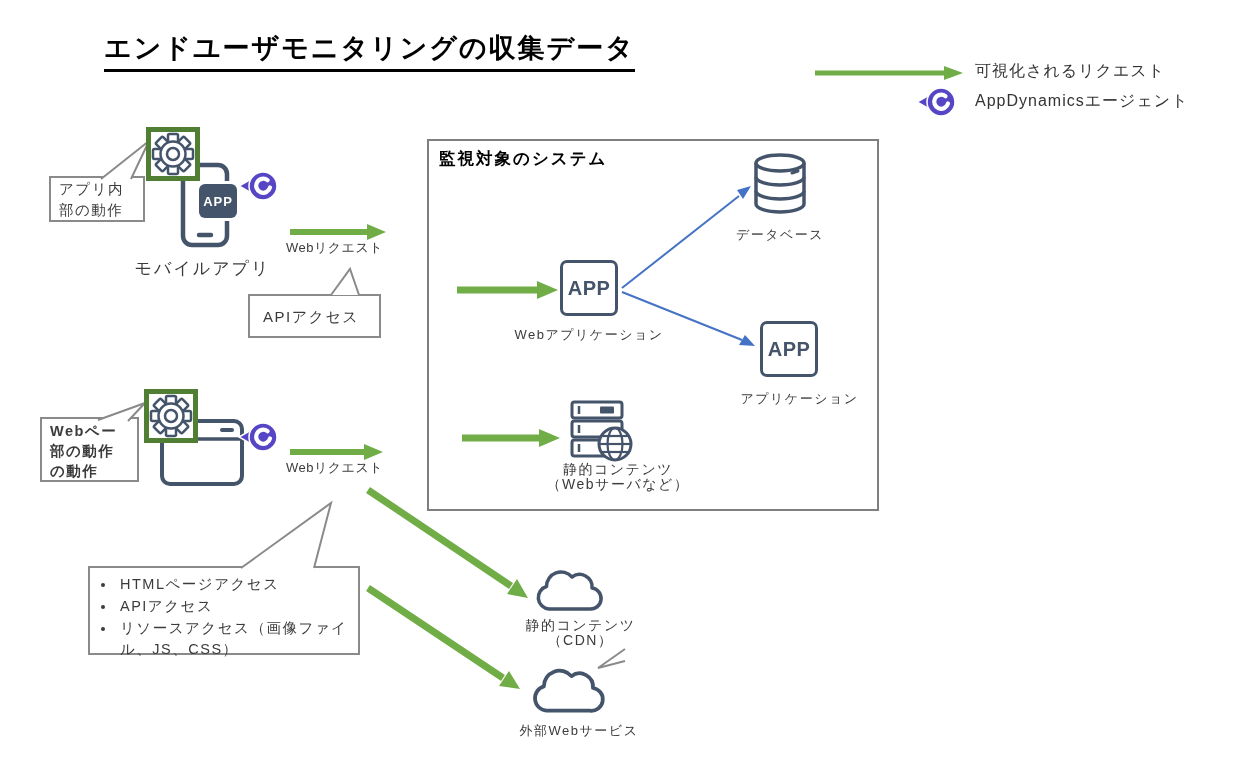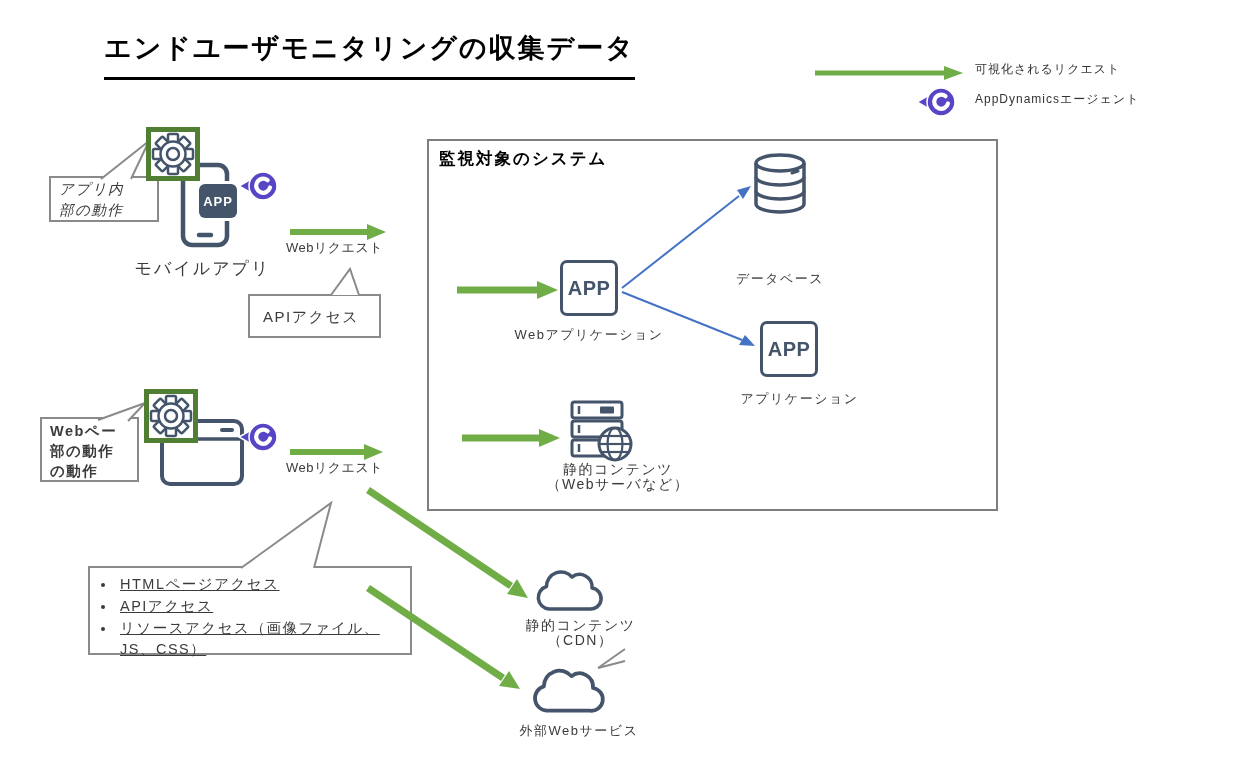--- a/index.html
+++ b/index.html
@@ -1,28 +1,28 @@
 <!DOCTYPE html>
 <html><head>
 <meta charset="utf-8">
 <style>
   html,body{margin:0;padding:0;background:#fff;}
   .canvas{position:relative;width:1244px;height:767px;background:#fff;overflow:hidden;
           font-family:"Liberation Sans",sans-serif;color:#262626;}
   .abs{position:absolute;}
   .title{left:104px;top:30px;font-size:27px;font-weight:bold;letter-spacing:2px;
-         border-bottom:3px solid #000;padding-bottom:11px;color:#000;}
-  .legend-text{font-size:12px;letter-spacing:1px;color:#333;}
+         border-bottom:3px solid #000;padding-bottom:3px;color:#000;}
+  .legend-text{font-size:16px;letter-spacing:1px;color:#333;}
   .callout{position:absolute;background:#fff;border:2px solid #8a8a8a;color:#3b3b3b;
            font-size:14.5px;line-height:21px;letter-spacing:1.5px;box-sizing:border-box;}
   .callout .pad{padding:5px 8px;}
   .node-label{position:absolute;color:#3b3b3b;letter-spacing:1.5px;text-align:center;}
   .small{font-size:13px;}
   .tiny{font-size:14px;margin-left:14px;}
-  .sysbox{position:absolute;left:427px;top:139px;width:571px;height:372px;
+  .sysbox{position:absolute;left:427px;top:139px;width:452px;height:372px;
           border:2px solid #7f7f7f;box-sizing:border-box;background:#fff;}
   .sysbox-title{position:absolute;left:10px;top:7px;font-size:16.5px;font-weight:bold;
                 letter-spacing:2px;color:#000;}
   .app-node{position:absolute;width:58px;height:56px;border:3px solid #44546A;border-radius:7px;
             background:#fff;display:flex;align-items:center;justify-content:center;
             font-size:20px;font-weight:bold;color:#44546A;letter-spacing:0.5px;box-sizing:border-box;}
   .gear-box{position:absolute;width:44px;height:44px;border:5px solid #507E32;background:#fff;}
   .app-badge{position:absolute;width:38px;height:34px;background:#44546A;border-radius:6px;
              color:#fff;font-size:13px;font-weight:bold;display:flex;align-items:center;
              justify-content:center;letter-spacing:1px;box-shadow:0 0 0 3px #fff;}
@@ -38,54 +38,54 @@
 
   <div class="abs title">エンドユーザモニタリングの収集データ</div>
 
   <div class="abs legend-text" style="left:975px;top:61px;">可視化されるリクエスト</div>
   <div class="abs legend-text" style="left:975px;top:91px;">AppDynamicsエージェント</div>
 
   <div class="sysbox">
     <div class="sysbox-title">監視対象のシステム</div>
   </div>
 
-  <div class="callout" style="left:49px;top:176px;width:110px;height:46px;font-style:italic;">
+  <div class="callout" style="left:49px;top:176px;width:96px;height:46px;">
     <div class="pad" style="padding:1px 8px;">
       <div>アプリ内</div>
       <div>部の動作</div>
     </div>
   </div>
 
   <div class="callout" style="left:248px;top:294px;width:133px;height:44px;font-size:15px;
        display:flex;align-items:center;">
     <div style="padding-left:13px;">APIアクセス</div>
   </div>
 
   <div class="callout" style="left:40px;top:417px;width:99px;height:65px;line-height:20px;">
     <div class="pad" style="padding:2px 8px;font-weight:bold;">
       <div>Webペー</div>
       <div>部の動作</div>
       <div>の動作</div>
     </div>
   </div>
 
-  <div class="callout" style="left:88px;top:566px;width:324px;height:89px;text-decoration:underline;">
+  <div class="callout" style="left:88px;top:566px;width:272px;height:89px;">
     <ul class="blist">
       <li>HTMLページアクセス</li>
       <li>APIアクセス</li>
       <li>リソースアクセス（画像ファイル、JS、CSS）</li>
     </ul>
   </div>
 
 
   <div class="node-label" style="left:130px;top:257px;width:145px;font-size:17px;letter-spacing:2px;">モバイルアプリ</div>
   <div class="node-label small" style="left:286px;top:239px;width:110px;text-align:left;letter-spacing:0.5px;">Webリクエスト</div>
   <div class="node-label small" style="left:286px;top:459px;width:110px;text-align:left;letter-spacing:0.5px;">Webリクエスト</div>
   <div class="node-label small" style="left:504px;top:326px;width:170px;">Webアプリケーション</div>
-  <div class="node-label small" style="left:715px;top:226px;width:130px;margin-top:44px;">データベース</div>
+  <div class="node-label small" style="left:715px;top:226px;width:130px;">データベース</div>
   <div class="node-label small" style="left:727px;top:390px;width:145px;">アプリケーション</div>
   <div class="node-label tiny" style="left:520px;top:462px;width:168px;line-height:15px;">
     <div>静的コンテンツ</div>
     <div>（Webサーバなど）</div>
   </div>
   <div class="node-label tiny" style="left:494px;top:618px;width:145px;line-height:15px;">
     <div>静的コンテンツ</div>
     <div>（CDN）</div>
   </div>
   <div class="node-label small" style="left:495px;top:722px;width:168px;">外部Webサービス</div>

